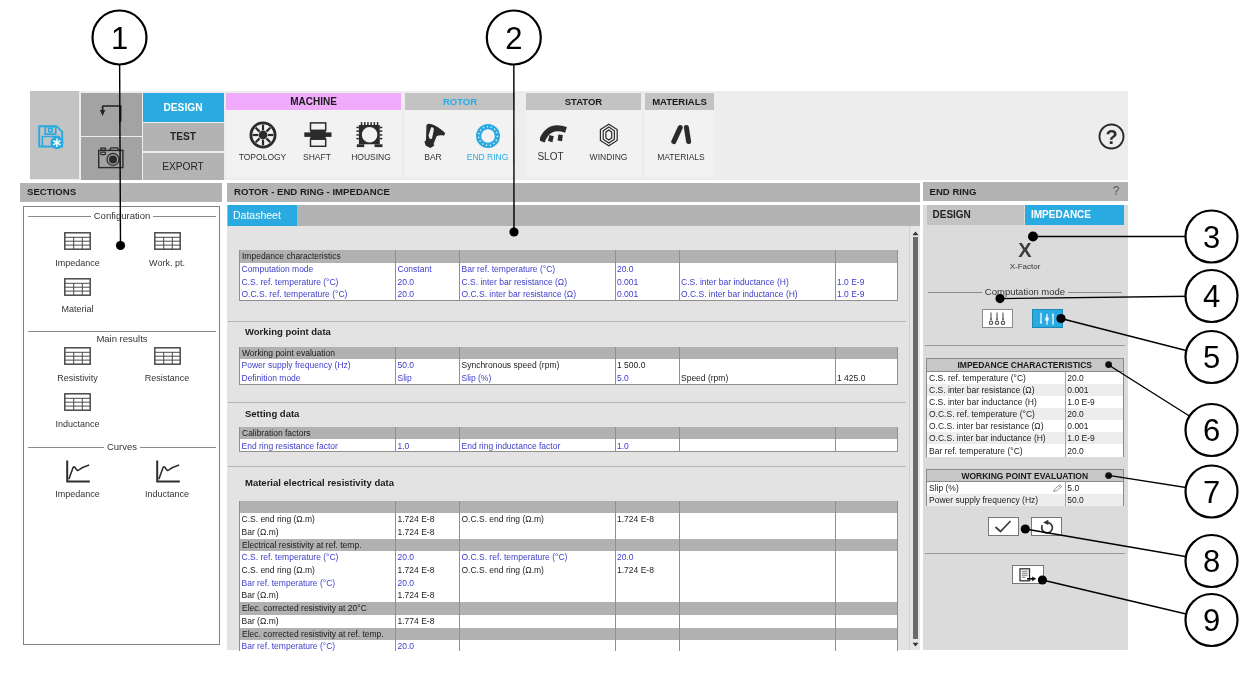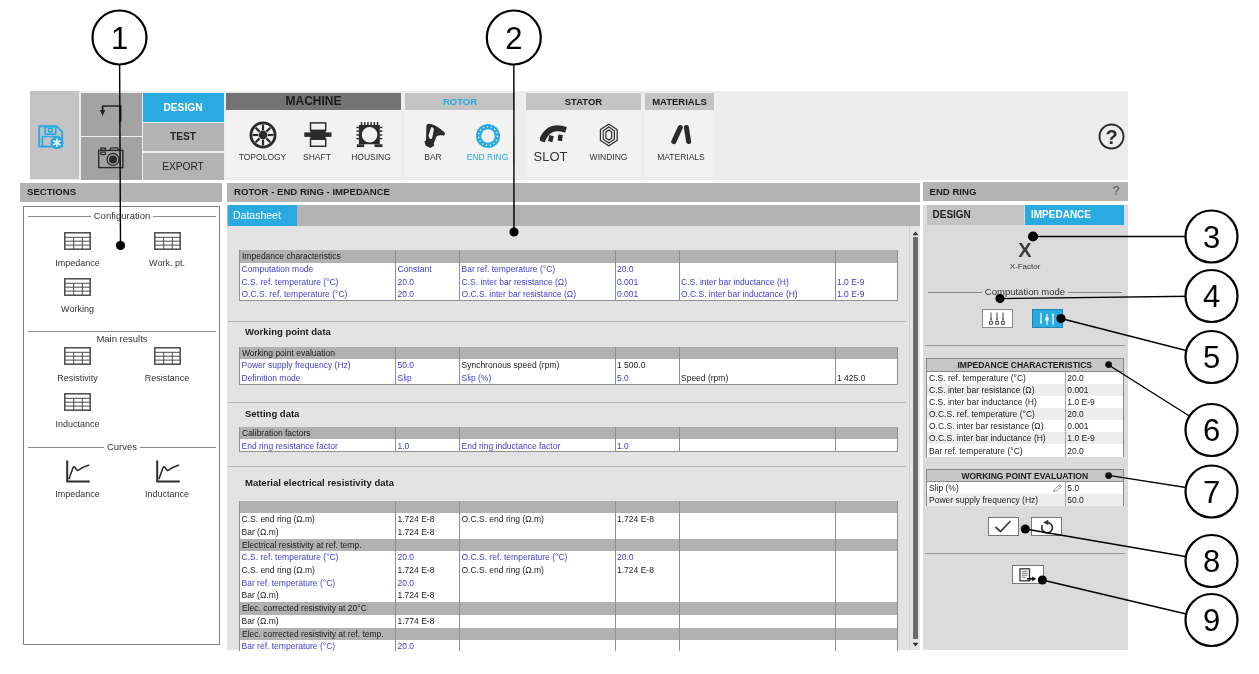--- a/index.html
+++ b/index.html
@@ -32,33 +32,33 @@
 </svg>
 <svg style="position:absolute;left:98px;top:147px" width="26" height="22" viewBox="0 0 26 22">
 <rect x="0.7" y="3.4" width="24.2" height="17.2" fill="none" stroke="#2b2b2b" stroke-width="1.4"></rect>
 <rect x="2.9" y="1.1" width="4.5" height="2.3" fill="none" stroke="#2b2b2b" stroke-width="1.3"></rect>
 <path d="M11.5,3.3 L13,0.8 H19.5 L20.6,3.3" fill="none" stroke="#2b2b2b" stroke-width="1.3"></path>
 <rect x="2.7" y="5.2" width="4.8" height="2.4" rx="0.8" fill="none" stroke="#2b2b2b" stroke-width="1.2"></rect>
 <circle cx="15" cy="12.4" r="6" fill="none" stroke="#2b2b2b" stroke-width="1.3"></circle>
 <circle cx="15" cy="12.4" r="4" fill="#2b2b2b"></circle>
 </svg>
 <div style="position:absolute;left:226px;top:92.5px;width:175px;height:84px;background:#f2f2f2;"></div>
-<div style="position:absolute;left:226px;top:92.5px;width:175px;height:17.5px;font-size:12px;color:#1a1a1a;font-weight:bold;text-align:center;line-height:17.5px;white-space:nowrap;background:#737373;">MACHINE</div>
+<div style="position:absolute;left:226px;top:92.5px;width:175px;height:17.5px;font-size:10px;color:#1a1a1a;font-weight:bold;text-align:center;line-height:17.5px;white-space:nowrap;background:#f0abfc;">MACHINE</div>
 <div style="position:absolute;left:405px;top:92.5px;width:110px;height:84px;background:#f2f2f2;"></div>
 <div style="position:absolute;left:405px;top:92.5px;width:110px;height:17.5px;font-size:9.5px;color:#29abe2;font-weight:bold;text-align:center;line-height:17.5px;white-space:nowrap;background:#c3c3c3;">ROTOR</div>
 <div style="position:absolute;left:526px;top:92.5px;width:115px;height:84px;background:#f2f2f2;"></div>
 <div style="position:absolute;left:526px;top:92.5px;width:115px;height:17.5px;font-size:9.5px;color:#1a1a1a;font-weight:bold;text-align:center;line-height:17.5px;white-space:nowrap;background:#c3c3c3;">STATOR</div>
 <div style="position:absolute;left:645px;top:92.5px;width:69px;height:84px;background:#f2f2f2;"></div>
 <div style="position:absolute;left:645px;top:92.5px;width:69px;height:17.5px;font-size:9.5px;color:#1a1a1a;font-weight:bold;text-align:center;line-height:17.5px;white-space:nowrap;background:#c3c3c3;">MATERIALS</div>
 <div style="position:absolute;left:222.5px;top:151.5px;width:80px;height:10px;font-size:8.5px;color:#333;text-align:center;line-height:10px;white-space:nowrap;">TOPOLOGY</div>
 <div style="position:absolute;left:277px;top:151.5px;width:80px;height:10px;font-size:8.5px;color:#333;text-align:center;line-height:10px;white-space:nowrap;">SHAFT</div>
 <div style="position:absolute;left:331px;top:151.5px;width:80px;height:10px;font-size:8.5px;color:#333;text-align:center;line-height:10px;white-space:nowrap;">HOUSING</div>
 <div style="position:absolute;left:393px;top:151.5px;width:80px;height:10px;font-size:8.5px;color:#333;text-align:center;line-height:10px;white-space:nowrap;">BAR</div>
 <div style="position:absolute;left:447.5px;top:151.5px;width:80px;height:10px;font-size:8.5px;color:#29abe2;text-align:center;line-height:10px;white-space:nowrap;">END RING</div>
-<div style="position:absolute;left:513.5px;top:151.5px;width:68px;height:10px;font-size:13px;color:#333;text-align:center;line-height:10px;white-space:nowrap;padding-left:6px;">SLOT</div>
+<div style="position:absolute;left:513.5px;top:151.5px;width:68px;height:10px;font-size:10px;color:#333;text-align:center;line-height:10px;white-space:nowrap;padding-left:6px;">SLOT</div>
 <div style="position:absolute;left:568.5px;top:151.5px;width:80px;height:10px;font-size:8.5px;color:#333;text-align:center;line-height:10px;white-space:nowrap;">WINDING</div>
 <div style="position:absolute;left:641px;top:151.5px;width:80px;height:10px;font-size:8.5px;color:#333;text-align:center;line-height:10px;white-space:nowrap;">MATERIALS</div>
 <svg style="position:absolute;left:249px;top:121px" width="28" height="28" viewBox="0 0 28 28">
 <circle cx="14" cy="14" r="12.1" fill="none" stroke="#2b2b2b" stroke-width="2.8"></circle>
 <circle cx="14" cy="14" r="4.4" fill="#2b2b2b"></circle>
 <g stroke="#2b2b2b" stroke-width="2.2">
 <line x1="14" y1="3.6" x2="14" y2="9.2"></line>
         <line x1="14" y1="18.8" x2="14" y2="24.4"></line>
 <line x1="3.6" y1="14" x2="9.2" y2="14"></line>
         <line x1="18.8" y1="14" x2="24.4" y2="14"></line>
@@ -159,21 +159,21 @@
 </svg>
 <div style="position:absolute;left:122px;top:258px;width:90px;height:10px;font-size:9px;color:#333;text-align:center;line-height:10px;white-space:nowrap;">Work. pt.</div>
 <svg style="position:absolute;left:64px;top:278px" width="27" height="18" viewBox="0 0 27 18">
 <rect x="0.8" y="0.8" width="25.4" height="16.4" fill="#fff" stroke="#4a4a4a" stroke-width="1.5"></rect>
 <line x1="1" y1="5.3" x2="26" y2="5.3" stroke="#4a4a4a" stroke-width="1"></line>
 <line x1="1" y1="9.2" x2="26" y2="9.2" stroke="#4a4a4a" stroke-width="1"></line>
 <line x1="1" y1="13.1" x2="26" y2="13.1" stroke="#4a4a4a" stroke-width="1"></line>
 <line x1="9.7" y1="5.3" x2="9.7" y2="17" stroke="#4a4a4a" stroke-width="1"></line>
 <line x1="18.3" y1="5.3" x2="18.3" y2="17" stroke="#4a4a4a" stroke-width="1"></line>
 </svg>
-<div style="position:absolute;left:32.5px;top:304px;width:90px;height:10px;font-size:9px;color:#333;text-align:center;line-height:10px;white-space:nowrap;">Working</div>
+<div style="position:absolute;left:32.5px;top:304px;width:90px;height:10px;font-size:9px;color:#333;text-align:center;line-height:10px;white-space:nowrap;">Material</div>
 <svg style="position:absolute;left:64px;top:347px" width="27" height="18" viewBox="0 0 27 18">
 <rect x="0.8" y="0.8" width="25.4" height="16.4" fill="#fff" stroke="#4a4a4a" stroke-width="1.5"></rect>
 <line x1="1" y1="5.3" x2="26" y2="5.3" stroke="#4a4a4a" stroke-width="1"></line>
 <line x1="1" y1="9.2" x2="26" y2="9.2" stroke="#4a4a4a" stroke-width="1"></line>
 <line x1="1" y1="13.1" x2="26" y2="13.1" stroke="#4a4a4a" stroke-width="1"></line>
 <line x1="9.7" y1="5.3" x2="9.7" y2="17" stroke="#4a4a4a" stroke-width="1"></line>
 <line x1="18.3" y1="5.3" x2="18.3" y2="17" stroke="#4a4a4a" stroke-width="1"></line>
 </svg>
 <div style="position:absolute;left:32.5px;top:373px;width:90px;height:10px;font-size:9px;color:#333;text-align:center;line-height:10px;white-space:nowrap;">Resistivity</div>
 <svg style="position:absolute;left:153.5px;top:347px" width="27" height="18" viewBox="0 0 27 18">

